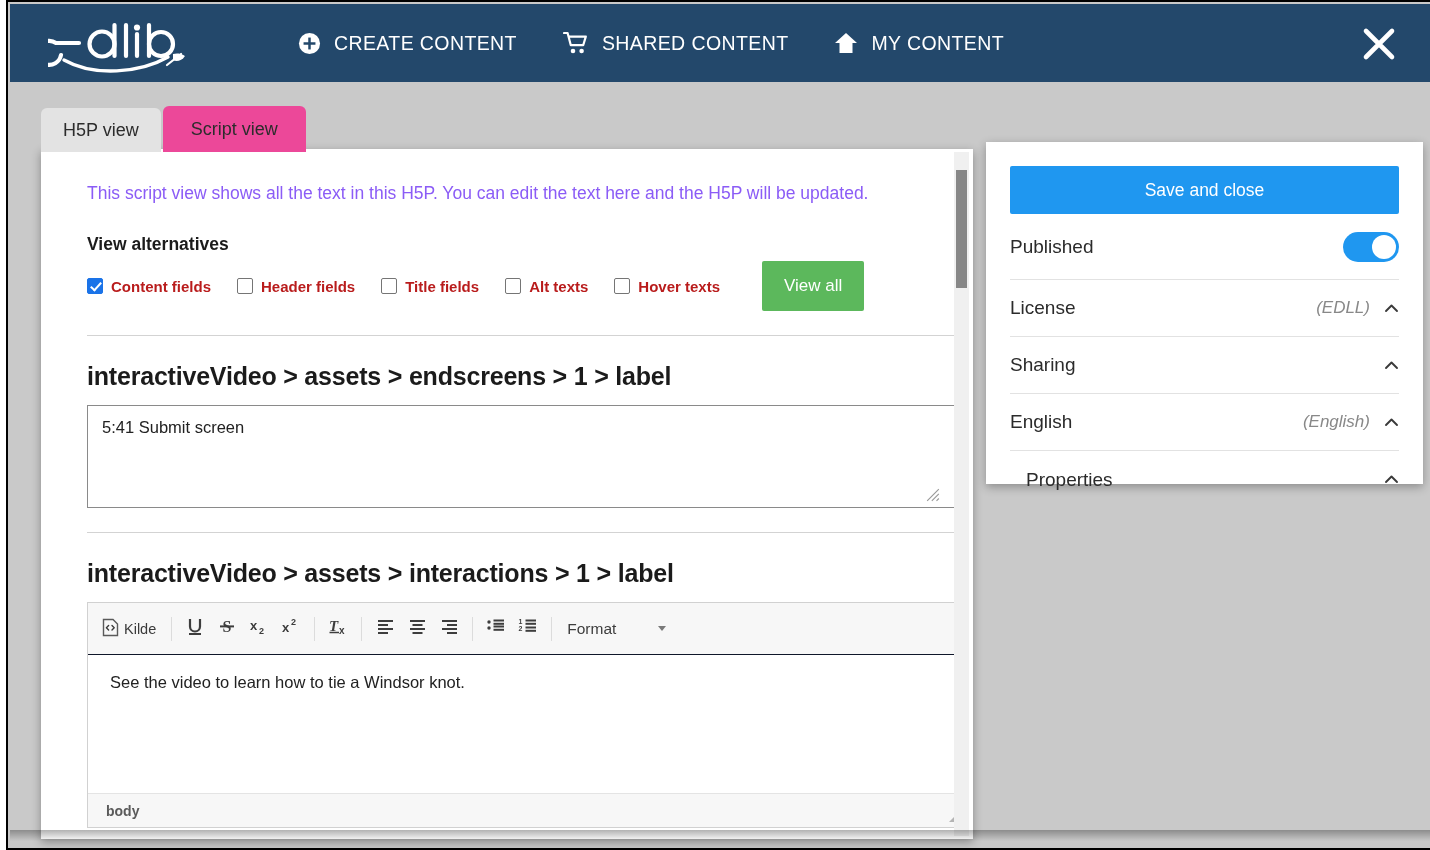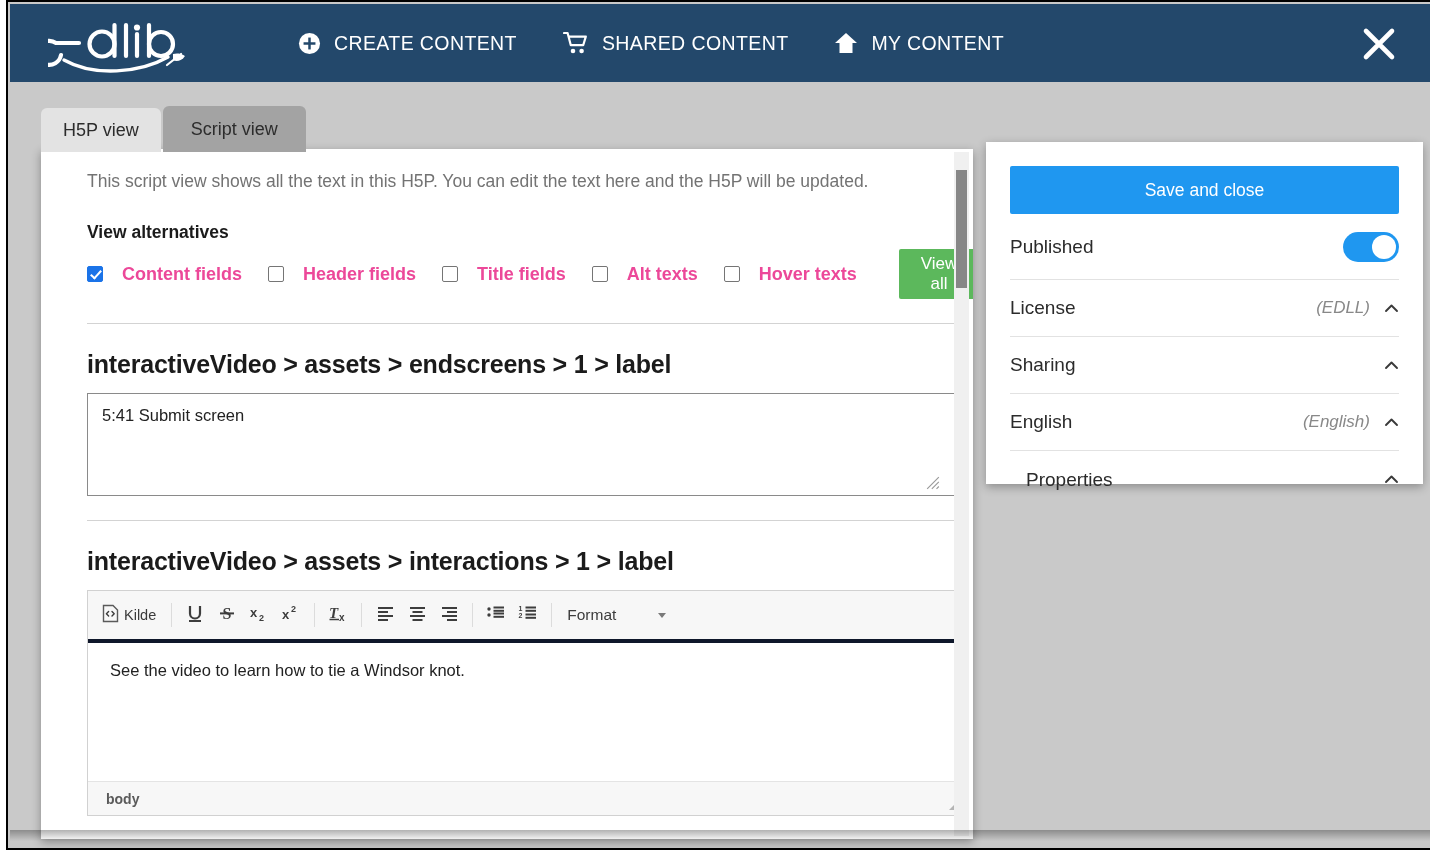--- a/index.html
+++ b/index.html
@@ -57,42 +57,42 @@
     font-size:18px; color:#2c2c2c;
     padding:12px 22px 12px 22px;
     border-radius:6px 6px 0 0;
     background:#e3e3e3;
     cursor:pointer;
     line-height:1.15;
     height:44px;
     display:flex; align-items:center;
   }
   .tab.active{
-    background:#a3a3a3;
+    background:#ec4899;
     height:46px;
     padding-left:28px; padding-right:28px;
   }
 
   
   #main-card{
     position:absolute; left:33px; top:147px; width:932px; height:690px;
     background:#ffffff;
     box-shadow:0 3px 9px rgba(0,0,0,.32);
     overflow:hidden;
   }
   #card-scroll{
     position:absolute; left:0; top:0; width:932px; height:690px;
     overflow:hidden;
   }
   #card-inner{
     padding:14px 30px 0 14px;
   }
 
   .intro-text{
-    font-size:17.5px; color:#737373; margin:8px 0 0 32px;
+    font-size:17.5px; color:#8b5cf6; margin:20px 0 0 32px;
   }
 
   .alt-title{
     font-size:17.5px; font-weight:bold; color:#1b1b1b;
     margin:30px 0 0 32px;
   }
 
   .alt-row{
     display:flex; align-items:center; margin:6px 0 0 32px; gap:0;
   }
@@ -104,21 +104,21 @@
     background:#fff; display:inline-block; position:relative; flex:0 0 auto;
   }
   .cb.checked{
     background:#1a73e8; border-color:#1a73e8;
   }
   .cb.checked::after{
     content:""; position:absolute; left:4.5px; top:1px;
     width:4px; height:9px; border:solid #fff;
     border-width:0 2px 2px 0; transform:rotate(42deg);
   }
-  .cb-label{ font-size:18px; font-weight:bold; color:#ec4899; white-space:nowrap;margin-left:11px; }
+  .cb-label{ font-size:15px; font-weight:bold; color:#b91c1c; white-space:nowrap; }
 
   #view-all-btn{
     margin-left:16px;
     background:#5cb85c; color:#fff; border:none;
     font-size:17px; font-family:"Liberation Sans", sans-serif;
     padding:0 22px; height:50px; cursor:pointer;
     border-radius:2px;
   }
 
   .hr{
@@ -138,21 +138,21 @@
     background:#fff;
     font-family:"Liberation Sans", sans-serif;
     font-size:16.5px; color:#222;
     padding:12px 14px; resize:none; outline:none;
     display:block;
   }
 
   
   .cke{ margin-left:32px; width:880px; border:1px solid #d1d1d1; background:#fff; }
   .cke-toolbar{
-    height:52px; background:#f7f7f7; border-bottom:4px solid #0f172a;
+    height:52px; background:#f7f7f7; border-bottom:1px solid #0f172a;
     display:flex; align-items:center; padding:0 10px; gap:0;
   }
   .tb-btn{
     height:34px; min-width:32px; display:flex; align-items:center; justify-content:center;
     cursor:pointer; color:#474747; gap:5px; padding:0 5px;
   }
   .tb-btn.kilde{ padding:0 8px 0 4px; font-size:14.5px; color:#3b3b3b; }
   .tb-sep{ width:1px; height:24px; background:#dcdcdc; margin:0 7px; }
   .tb-format{
     display:flex; align-items:center; gap:42px;

